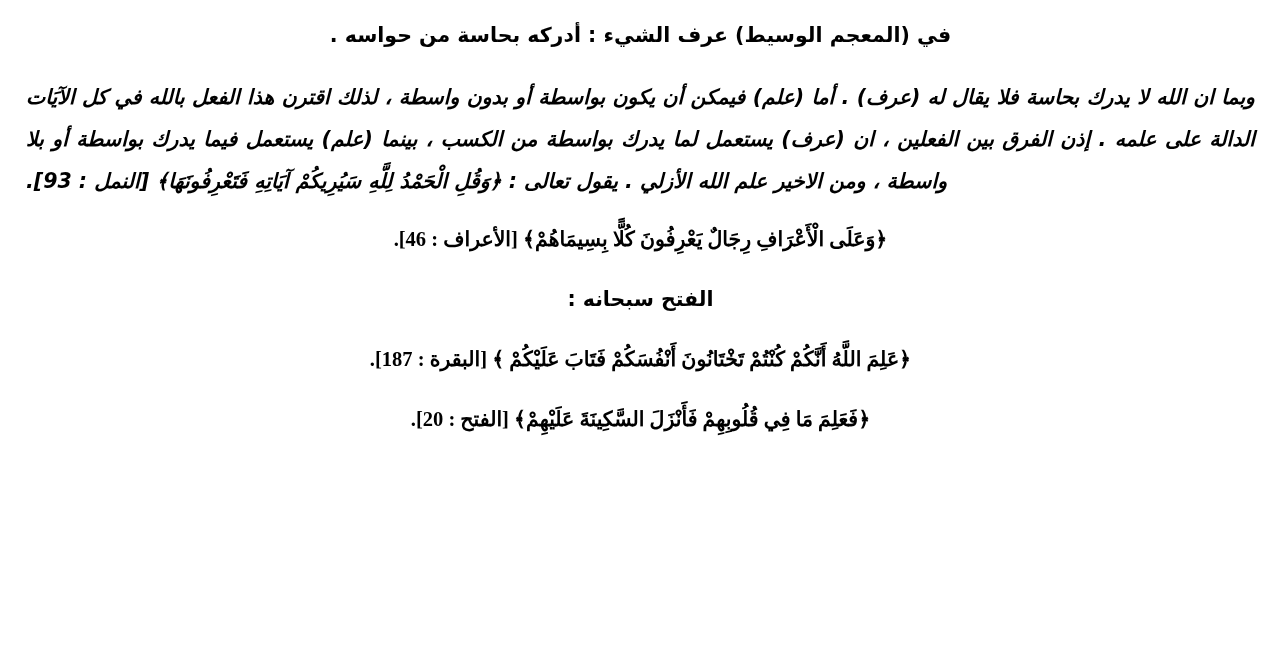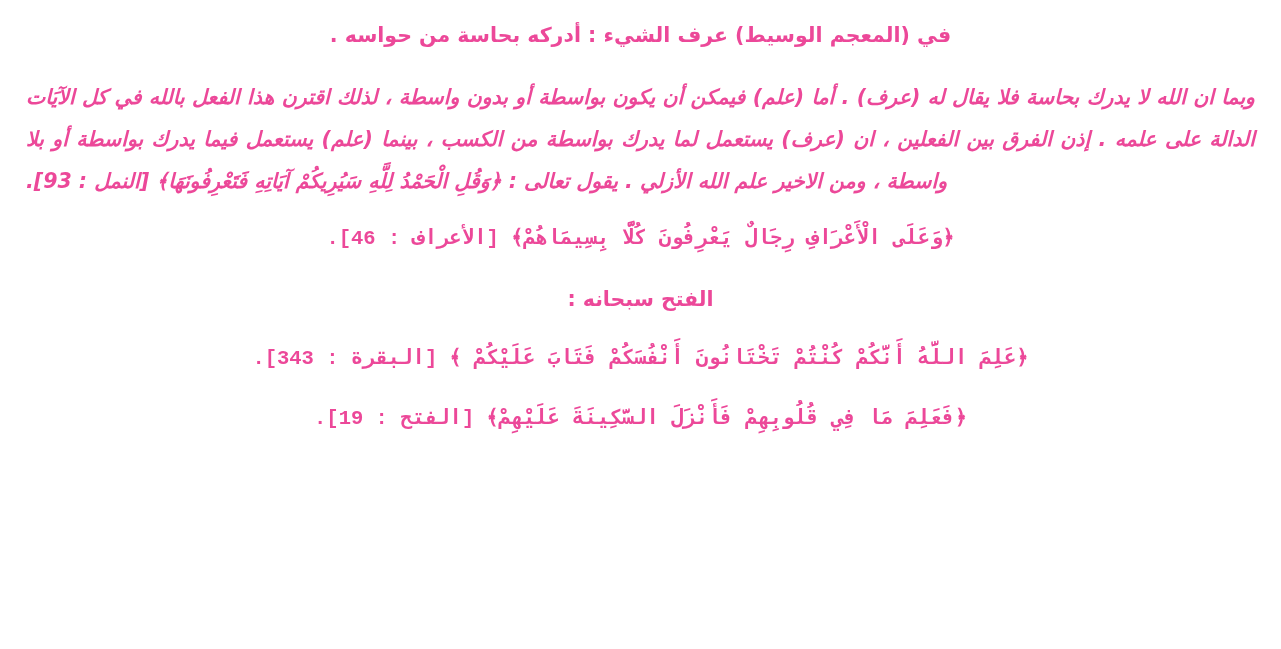--- a/index.html
+++ b/index.html
@@ -20,21 +20,21 @@
     height: 649px;
     padding: 14px 26px 10px 26px;
     background: #ffffff;
     direction: rtl;
     text-align: right;
   }
   .para {
     font-size: 20.5px;
     line-height: 2.05;
     font-weight: bold;
-    color: #ec4899;
+    color: #000000;
     margin: 0 0 14px 0;
     text-align: justify;
     text-align-last: right;
     direction: rtl;
     letter-spacing: 0;
   }
   .para.first {
     text-align: center;
     text-align-last: center;
     margin-bottom: 20px;
@@ -44,34 +44,34 @@
     text-align-last: left;
     margin-bottom: 16px;
     font-style: italic;
   }
   .para.centered {
     text-align: center;
     text-align-last: center;
     margin-bottom: 18px;
   }
   .quran {
-    font-family: Liberation Mono, monospace;
+    font-family: Liberation Serif, serif;
     font-weight: bold;
   }
 </style>
 </head>
 <body>
 
 <div class="page">
 
   <p class="para first">في (المعجم الوسيط) عرف الشيء : أدركه بحاسة من حواسه .</p>
 
   <p class="para block">وبما ان الله لا يدرك بحاسة فلا يقال له (عرف) . أما (علم) فيمكن أن يكون بواسطة أو بدون واسطة ، لذلك اقترن هذا الفعل بالله في كل الآيَات الدالة على علمه . إذن الفرق بين الفعلين ، ان (عرف) يستعمل لما يدرك بواسطة من الكسب ، بينما (علم) يستعمل فيما يدرك بواسطة أو بلا واسطة ، ومن الاخير علم الله الأزلي . يقول تعالى : ﴿وَقُلِ الْحَمْدُ لِلَّهِ سَيُرِيكُمْ آيَاتِهِ فَتَعْرِفُونَهَا﴾ [النمل : 93].</p>
 
   <p class="para centered quran">﴿وَعَلَى الْأَعْرَافِ رِجَالٌ يَعْرِفُونَ كُلًّا بِسِيمَاهُمْ﴾ [الأعراف : 46].</p>
 
   <p class="para centered">الفتح سبحانه :</p>
 
-  <p class="para centered quran">﴿عَلِمَ اللَّهُ أَنَّكُمْ كُنْتُمْ تَخْتَانُونَ أَنْفُسَكُمْ فَتَابَ عَلَيْكُمْ ﴾ [البقرة : 343].</p>
+  <p class="para centered quran">﴿عَلِمَ اللَّهُ أَنَّكُمْ كُنْتُمْ تَخْتَانُونَ أَنْفُسَكُمْ فَتَابَ عَلَيْكُمْ ﴾ [البقرة : 187].</p>
 
-  <p class="para centered quran">﴿فَعَلِمَ مَا فِي قُلُوبِهِمْ فَأَنْزَلَ السَّكِينَةَ عَلَيْهِمْ﴾ [الفتح : 19].</p>
+  <p class="para centered quran">﴿فَعَلِمَ مَا فِي قُلُوبِهِمْ فَأَنْزَلَ السَّكِينَةَ عَلَيْهِمْ﴾ [الفتح : 20].</p>
 
 </div>
 
 </body></html>

